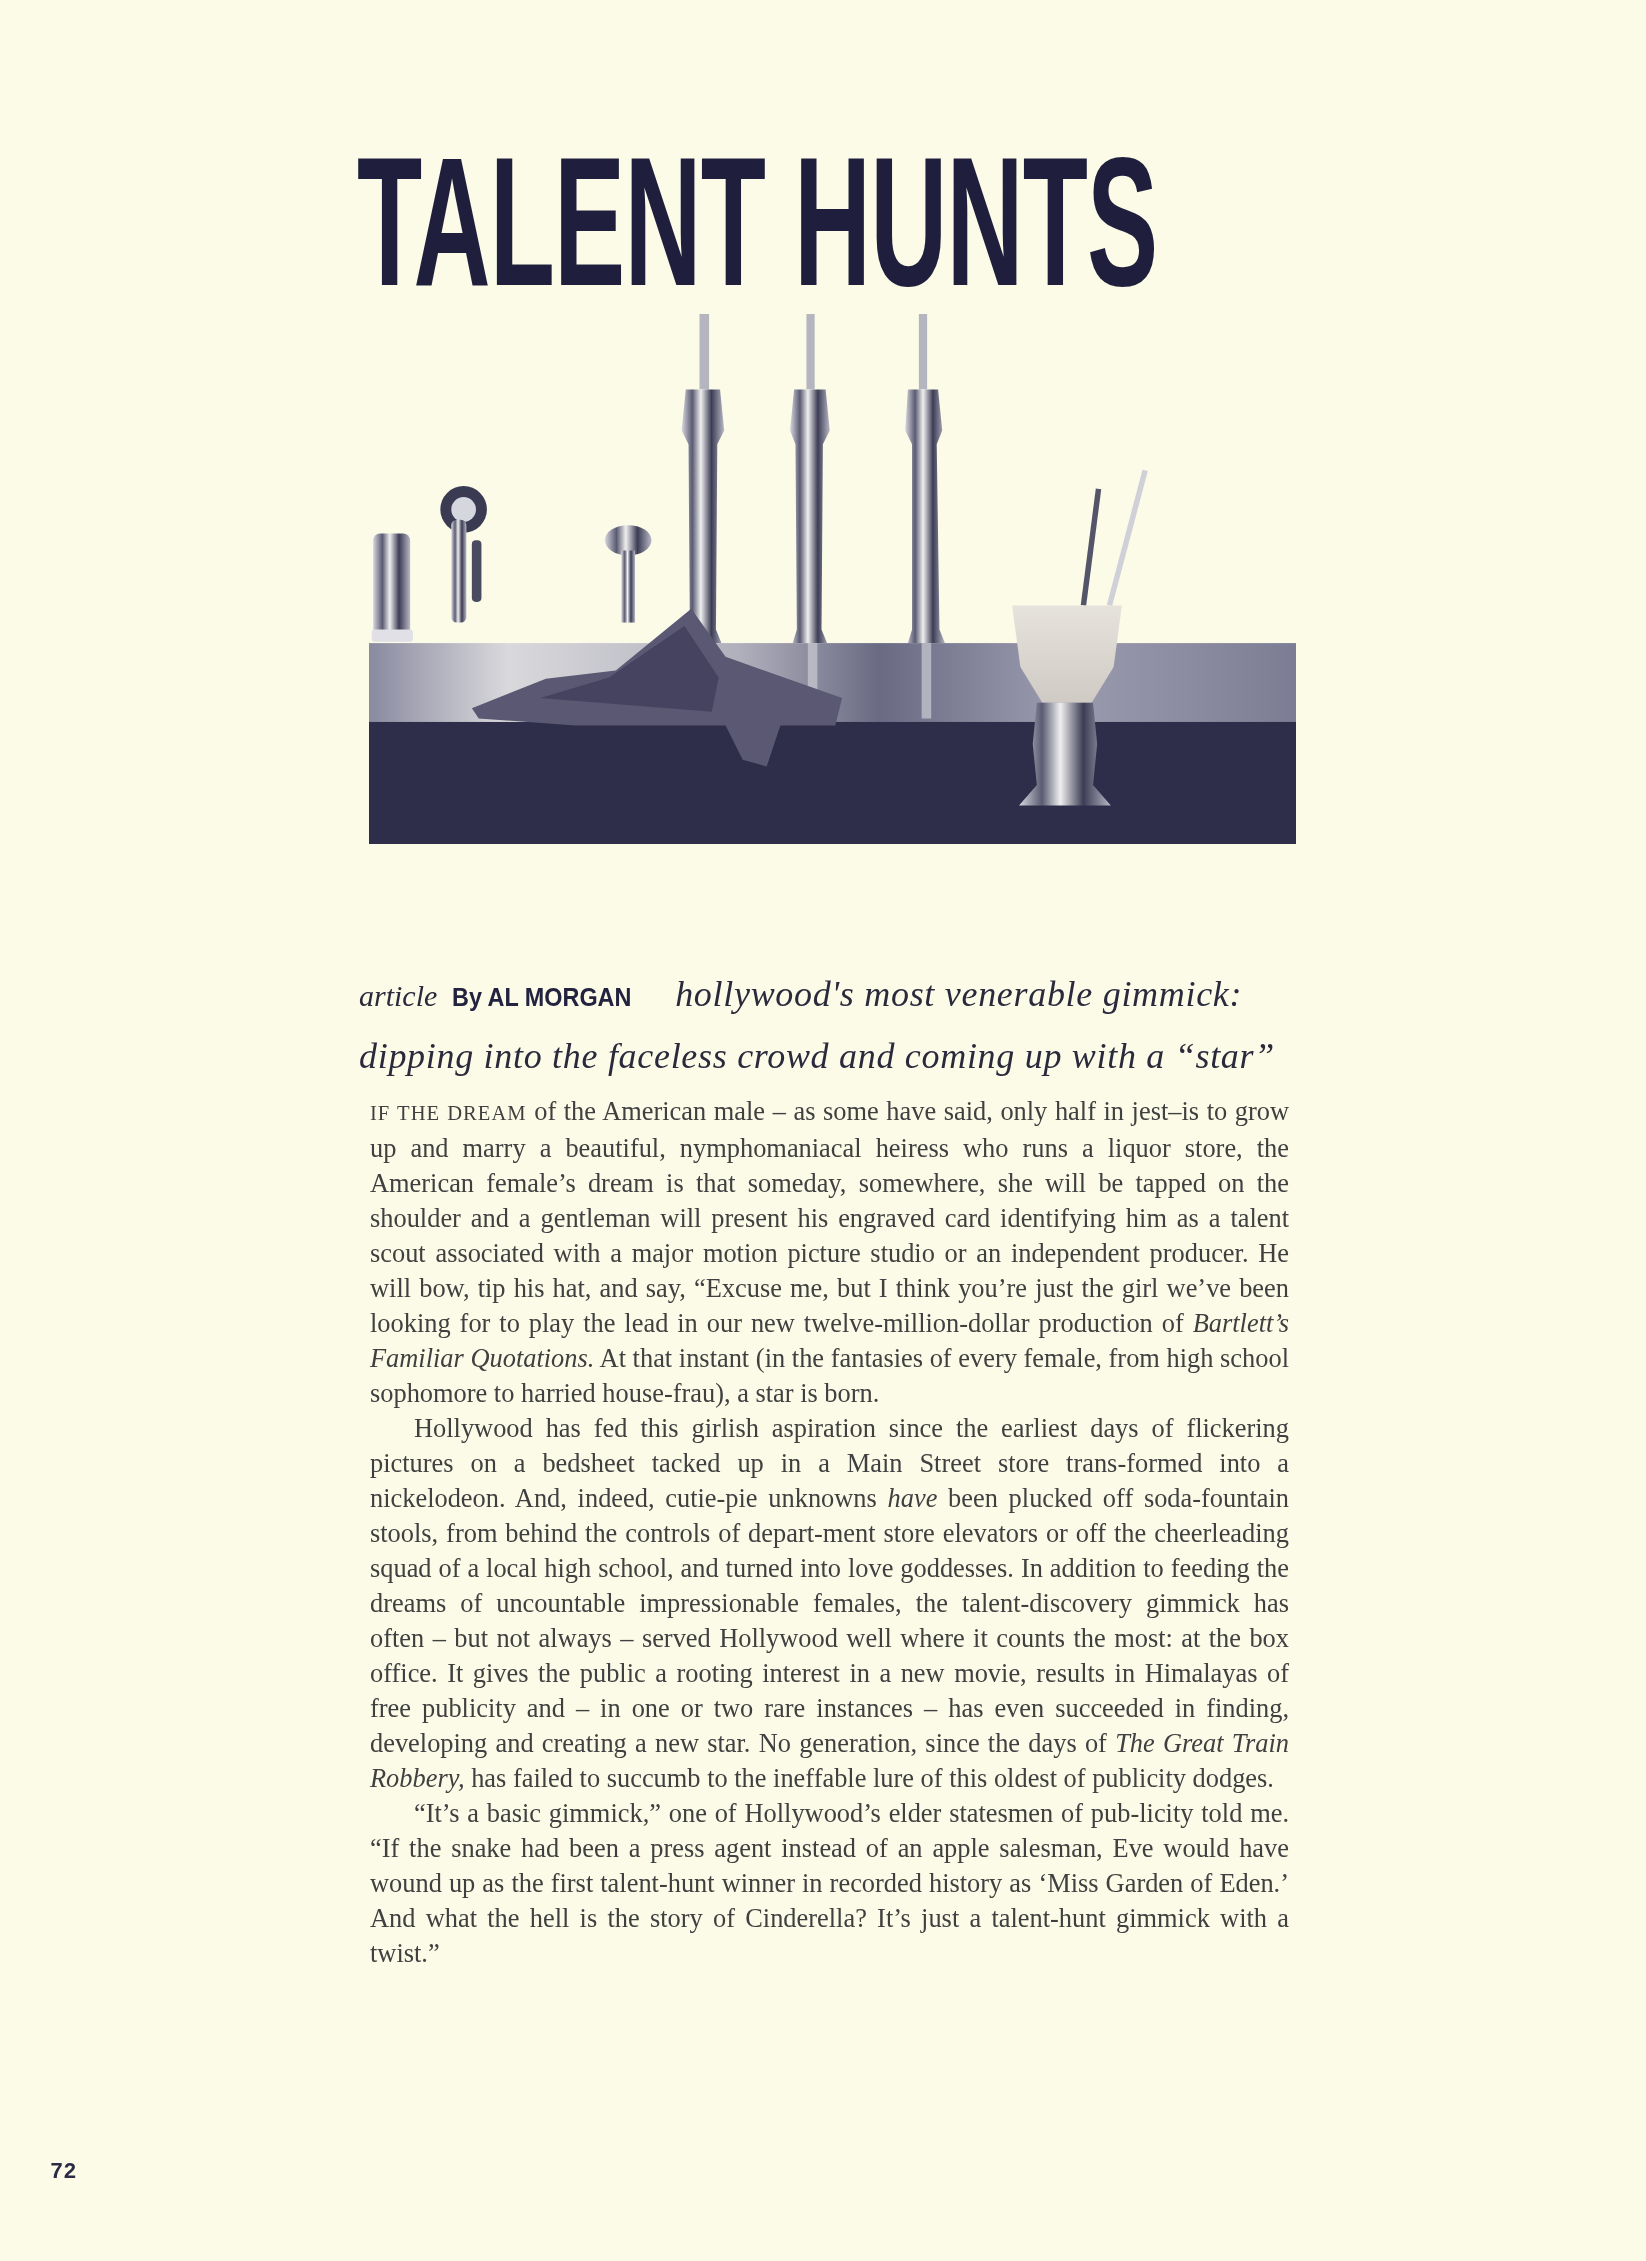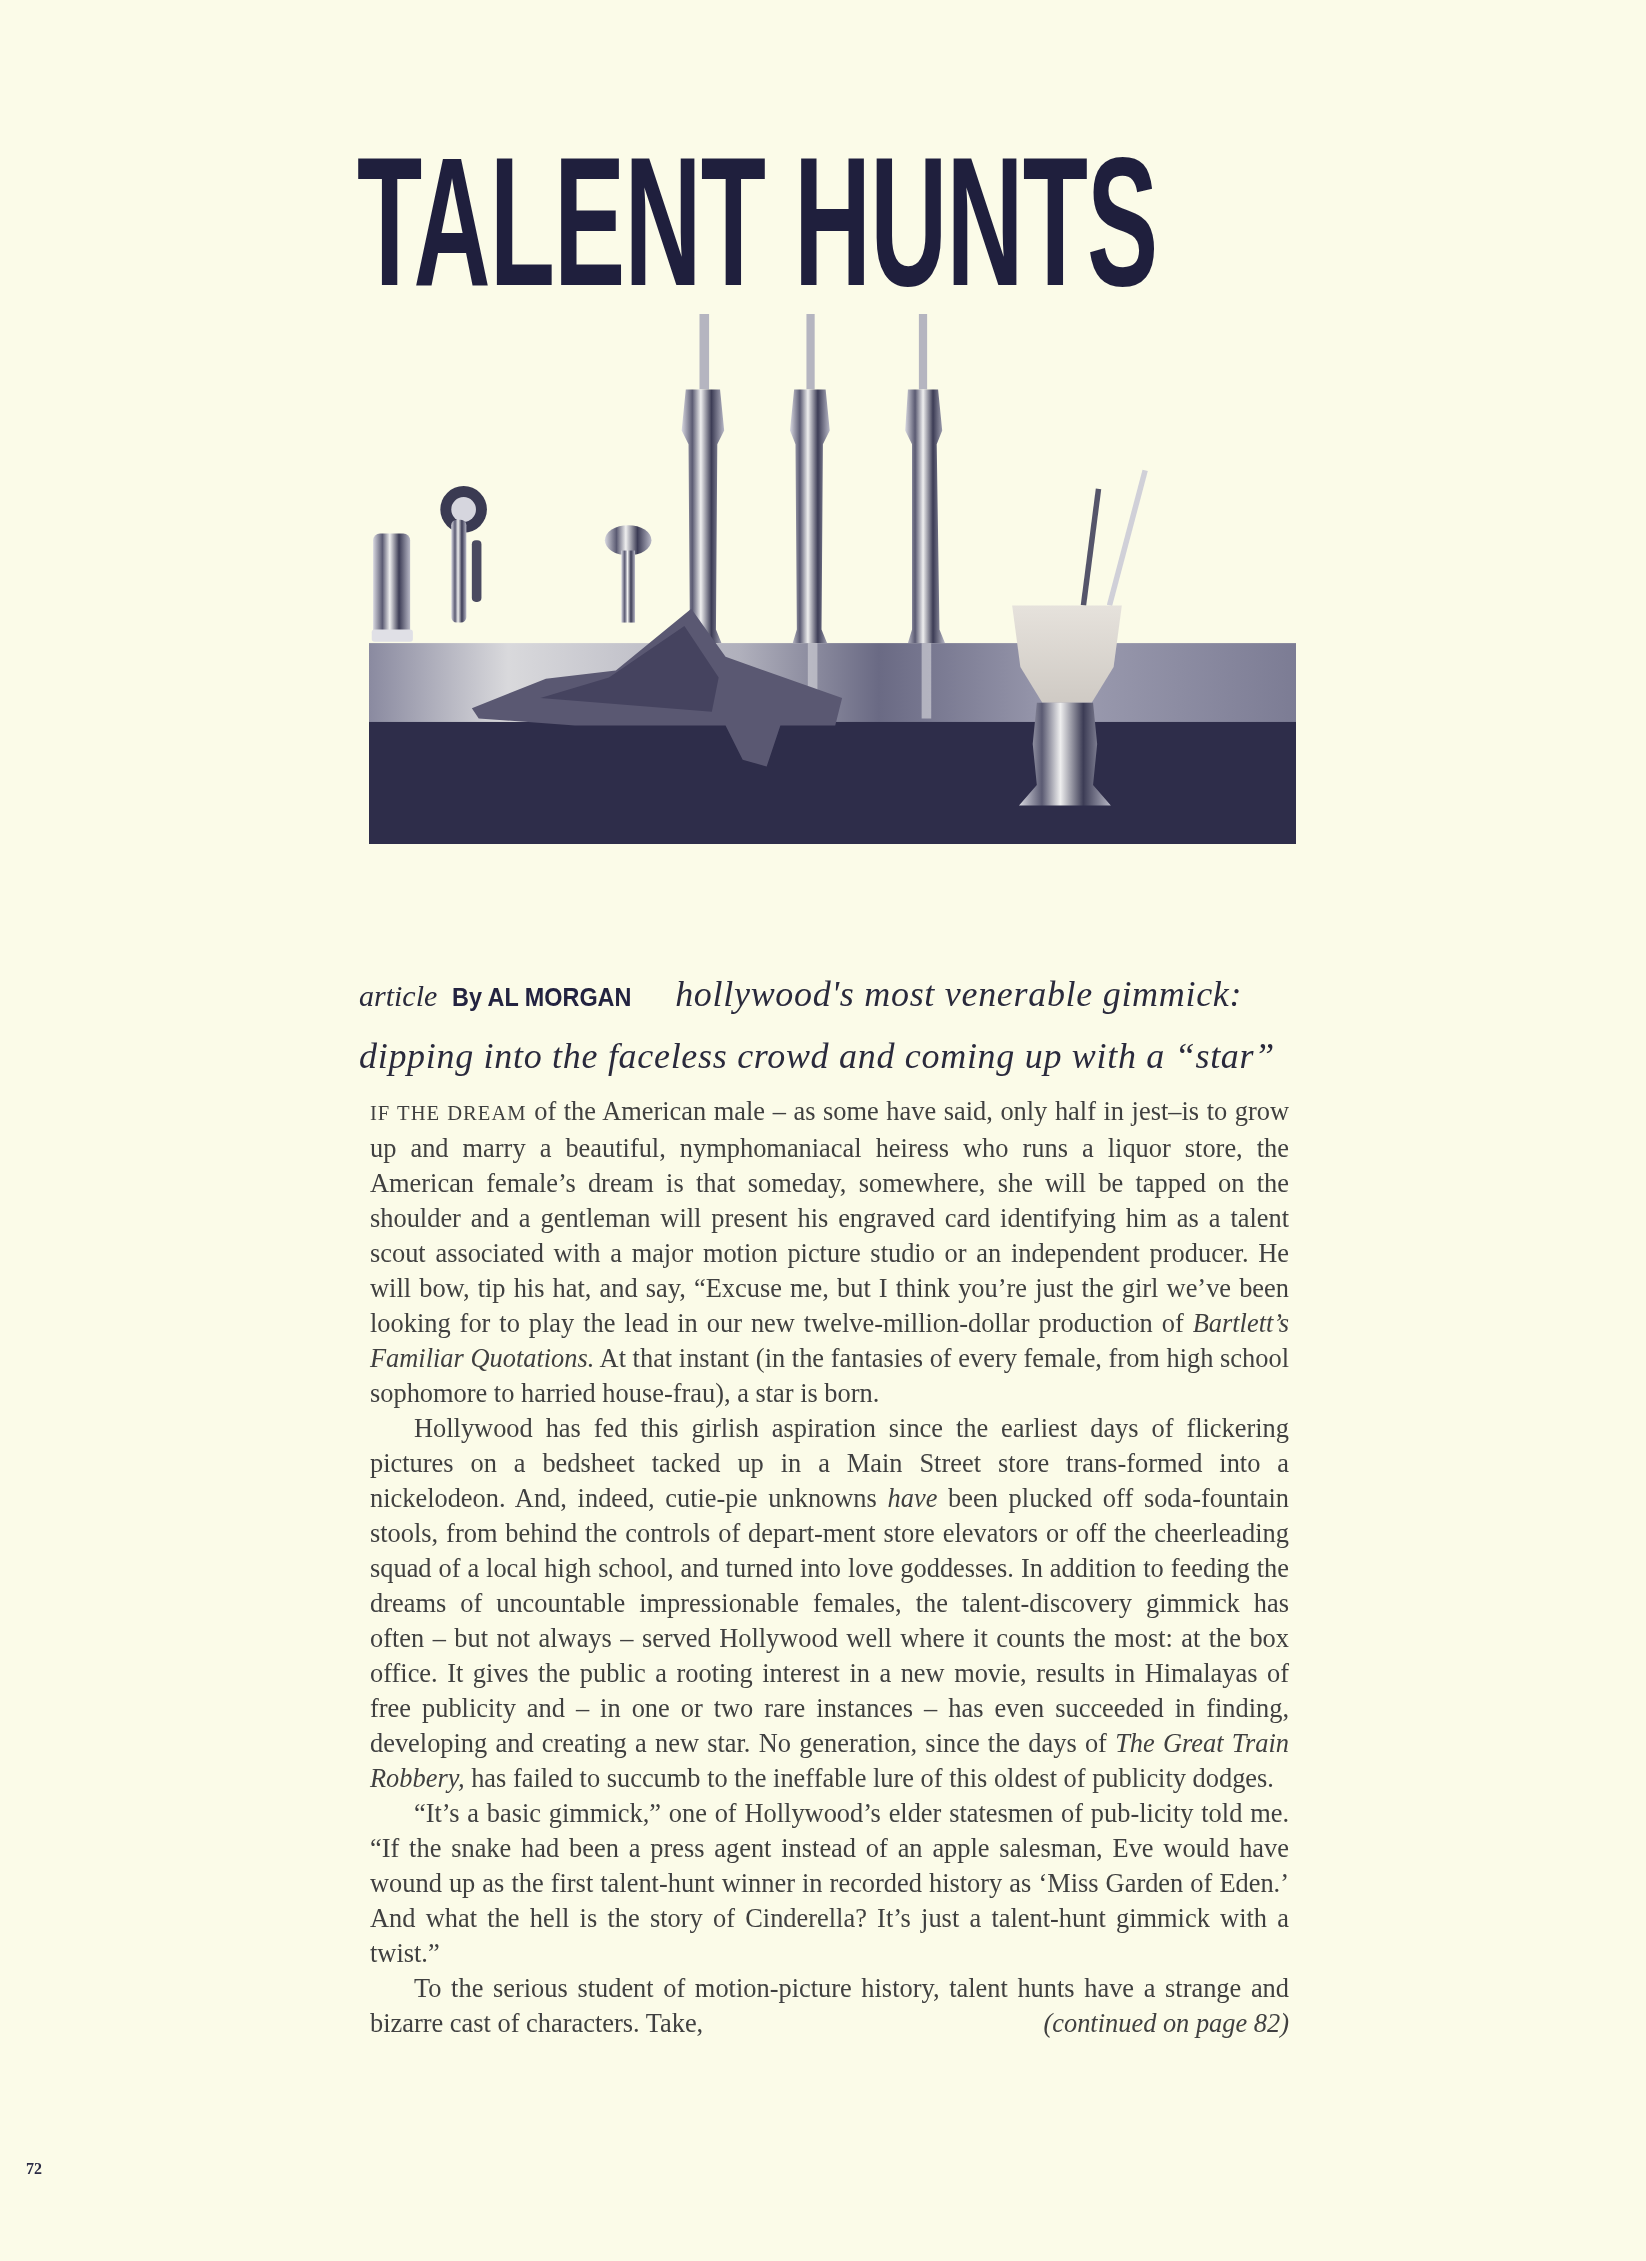--- a/index.html
+++ b/index.html
@@ -66,25 +66,25 @@
     line-height: 35px;
     text-align: justify;
     color: #404040;
   }
   .body-text p { margin: 0; }
   .body-text p.indent { text-indent: 44px; }
   .smallcaps-wrap { font-size: 20.6px; letter-spacing: 1px; }
   .cont { font-style: italic; float: right; }
   .page-number {
     position: absolute;
-    left: 26px; top: 2160px;
-    font-size: 16px;
+    left: 50px; top: 2160px;
+    font-size: 22px;
     font-weight: 700;
     color: #2b2b45;
-    font-family: Liberation Serif, serif;
+    font-family: Liberation Mono, monospace;
   }
 </style>
 </head>
 <body>
 
 <div class="title-wrap">
   <h1 class="title" style="left:0;top:0;">TALENT HUNTS</h1>
 </div>
 
 <div class="photo">
@@ -172,20 +172,16 @@
 <div class="body-text">
   <p>
     <span class="smallcaps-wrap">IF THE DREAM</span><span> of the American male – as some have said, only half in jest–is to grow up and marry a beautiful, nymphomaniacal heiress who runs a liquor store, the American female’s dream is that someday, somewhere, she will be tapped on the shoulder and a gentleman will present his engraved card identifying him as a talent scout associated with a major motion picture studio or an independent producer. He will bow, tip his hat, and say, “Excuse me, but I think you’re just the girl we’ve been looking for to play the lead in our new twelve-million-dollar production of </span><i>Bartlett’s Familiar Quotations.</i><span> At that instant (in the fantasies of every female, from high school sophomore to harried house-frau), a star is born.</span>
   </p>
   <p class="indent">
     <span>Hollywood has fed this girlish aspiration since the earliest days of flickering pictures on a bedsheet tacked up in a Main Street store trans-formed into a nickelodeon. And, indeed, cutie-pie unknowns </span><i>have</i><span> been plucked off soda-fountain stools, from behind the controls of depart-ment store elevators or off the cheerleading squad of a local high school, and turned into love goddesses. In addition to feeding the dreams of uncountable impressionable females, the talent-discovery gimmick has often – but not always – served Hollywood well where it counts the most: at the box office. It gives the public a rooting interest in a new movie, results in Himalayas of free publicity and – in one or two rare instances – has even succeeded in finding, developing and creating a new star. No generation, since the days of </span><i>The Great Train Robbery,</i><span> has failed to succumb to the ineffable lure of this oldest of publicity dodges.</span>
   </p>
   <p class="indent">
     <span>“It’s a basic gimmick,” one of Hollywood’s elder statesmen of pub-licity told me. “If the snake had been a press agent instead of an apple salesman, Eve would have wound up as the first talent-hunt winner in recorded history as ‘Miss Garden of Eden.’ And what the hell is the story of Cinderella? It’s just a talent-hunt gimmick with a twist.”</span>
   </p>
-  <p class="indent">
-    <span>To the serious student of motion-picture history, talent hunts have a strange and bizarre cast of characters. Take,</span>
-    <span class="cont">(continued on page 82)</span>
-  </p>
 </div>
 
 <div class="page-number">72</div>
 
 
 </body></html>

